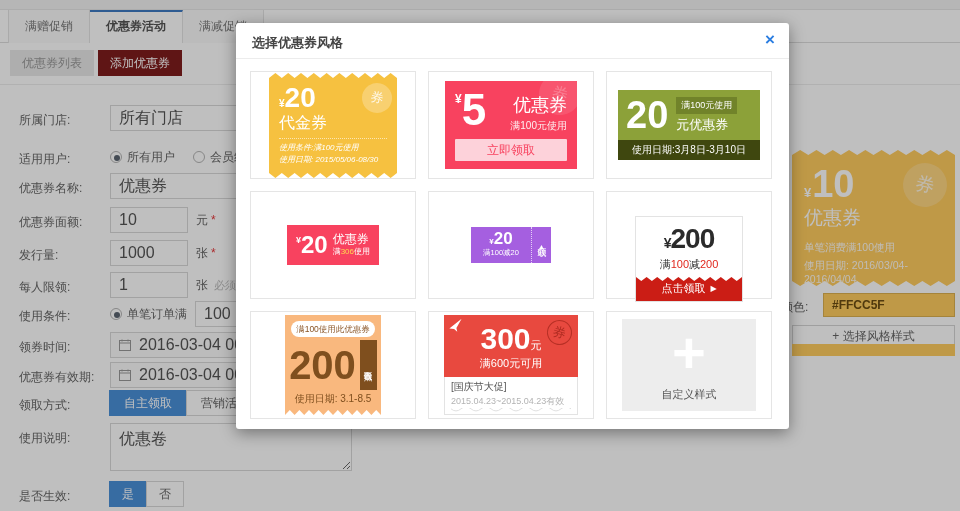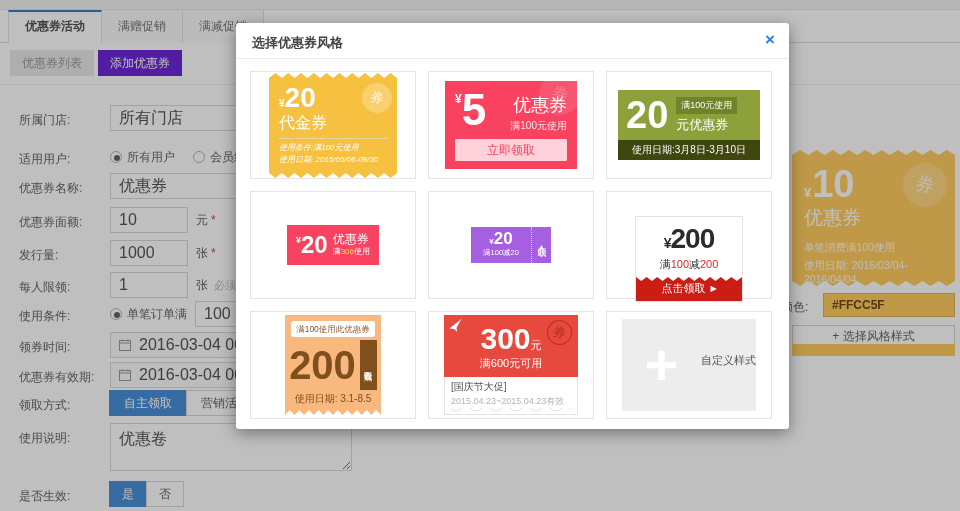--- a/index.html
+++ b/index.html
@@ -7,21 +7,21 @@
   .page { position:relative; width:960px; height:511px; background:#fff; overflow:hidden; font-size:12px; color:#666; }
 
   
   .topstrip { position:absolute; left:0; top:0; right:0; height:10px; background:#f3f3f3; border-bottom:1px solid #e6e6e6; }
   .tabbar { position:absolute; left:0; top:10px; right:0; height:33px; background:#fff; border-bottom:1px solid #dcdcdc; display:flex; padding-left:8px; }
   .tab { height:33px; line-height:32px; padding:0 16px; font-size:12px; color:#777; background:#fafafa; border-right:1px solid #e3e3e3; }
   .tab:first-child { border-left:1px solid #e3e3e3; }
   .tab.active { background:#fff; border-top:2px solid #3E7AC2; line-height:29px; color:#555; font-weight:bold; }
   .subtabs { position:absolute; left:10px; top:50px; display:flex; gap:4px; }
   .subtab { height:26px; line-height:26px; padding:0 12px; font-size:12px; background:#e9e9e9; color:#999; }
-  .subtab.active { background:#6d28d9; color:#fff; }
+  .subtab.active { background:#7f1d1d; color:#fff; }
   .hrule { position:absolute; left:0; right:0; top:84px; border-top:1px solid #ececec; }
 
   .frow { position:absolute; left:19px; right:0; height:26px; }
   .flabel { position:absolute; left:0; top:7px; color:#666; }
   .fctrl { position:absolute; left:91px; top:0; display:flex; align-items:center; height:26px; }
   .inp { height:26px; border:1px solid #d9d9d9; background:#fff; font-size:16px; color:#555; padding:0 8px; font-family:inherit; }
   .w-big { width:250px; } .w-sm { width:78px; }
   .unit { margin-left:8px; color:#666; } .star { color:#E4393C; margin-left:3px; } .note { color:#bbb; margin-left:6px; font-size:11px; }
   .radio { width:12px; height:12px; border:1px solid #b5b5b5; border-radius:50%; background:#fff; display:inline-block; position:relative; margin-right:5px; vertical-align:-2px; }
   .radio.checked::after { content:""; position:absolute; left:3px; top:3px; width:6px; height:6px; border-radius:50%; background:#5b6570; }
@@ -100,54 +100,54 @@
   .c6 { width:108px; border:1px solid #e3e3e3;margin-top:27px; }
   .c6-top { padding:8px 4px 5px; text-align:center; }
   .c6-amt { font-size:28px; font-weight:bold; color:#2b2b2b; letter-spacing:-1px; line-height:1; } .c6-amt .cur { font-size:14px; font-weight:bold; }
   .c6-cond { font-size:11px; margin-top:4px; color:#333; } .c6-cond .hl { color:#E0271C; }
   .c6-bar { position:relative; height:24px; background:#CB1D15; color:#fff; display:flex; align-items:center; justify-content:center; gap:5px; font-size:11px; }
   .c6-bar .zz { position:absolute; top:0; left:0; height:4px; }
   .c6-arrow { font-size:8px; }
 
   
   .c7 { width:96px; background:#F9B87E; padding-top:6px; }
-  .c7-head { margin:0 6px; background:#fff; border-radius:3px; height:16px; line-height:16px; text-align:center; font-size:8.5px; color:#8a5526; white-space:nowrap; }
+  .c7-head { margin:0 6px; background:#fff; border-radius:8px; height:16px; line-height:16px; text-align:center; font-size:8.5px; color:#8a5526; white-space:nowrap; }
   .c7-mid { display:flex; align-items:center; justify-content:center; margin-top:3px; }
   .c7-amt { font-size:40px; font-weight:bold; color:#7F4F1E; line-height:.95; }
   .c7-act { margin-left:4px; width:17px; height:50px; background:#7F4F1E; color:#fff; display:flex; align-items:center; justify-content:center; }
   .c7-act .vtext { font-size:8.5px; letter-spacing:0; }
   .c7-date { text-align:center; font-size:10px; color:#7F4F1E; font-weight:normal; margin:2px 0 4px; }
 
   
   .c8 { width:134px; }
   .c8-top { position:relative; height:62px; background:#E8493F; color:#fff; text-align:center; padding-top:9px; }
   .c8-amt { font-size:30px; font-weight:bold; line-height:1; } .c8-amt .u { font-size:11px; font-weight:normal; }
   .c8-cond { font-size:11px; margin-top:2px; }
   .c8-badge { position:absolute; right:6px; top:5px; width:25px; height:25px; border-radius:50%; border:1px solid rgba(140,25,15,.55); color:rgba(140,25,15,.65); font-size:13px; display:flex; align-items:center; justify-content:center; transform:rotate(16deg); }
   .c8-plane { position:absolute; left:4px; top:3px; transform:rotate(-12deg); }
   .c8-bot { border:1px solid #e3e3e3; border-top:none; padding:3px 6px 1px; text-align:left; }
   .c8-event { font-size:10px; color:#555; } .c8-valid { font-size:9px; color:#b3b3b3; margin-top:1px; }
 
   
-  .c9 { width:134px; height:92px; background:#ededed; display:flex; flex-direction:row; align-items:center; }
+  .c9 { width:134px; height:92px; background:#ededed; display:flex; flex-direction:column; align-items:center; }
   .c9-plus { flex:1; display:flex; align-items:center; justify-content:center; color:#fff; font-size:58px; line-height:1; font-weight:bold; }
   .c9-label { font-size:11px; color:#555; margin-bottom:9px; }
 
   .calicon { flex:none; display:block; }
 </style>
 </head>
 <body>
 
 <div class="page">
 
   <div class="topstrip"></div>
 
   <div class="tabbar">
+    <div class="tab">满赠促销</div>
     <div class="tab active">优惠券活动</div>
-    <div class="tab">满赠促销</div>
     <div class="tab">满减促销</div>
   </div>
 
   <div class="subtabs">
     <div class="subtab">优惠券列表</div>
     <div class="subtab active">添加优惠券</div>
   </div>
 
   <div class="hrule"></div>
 

